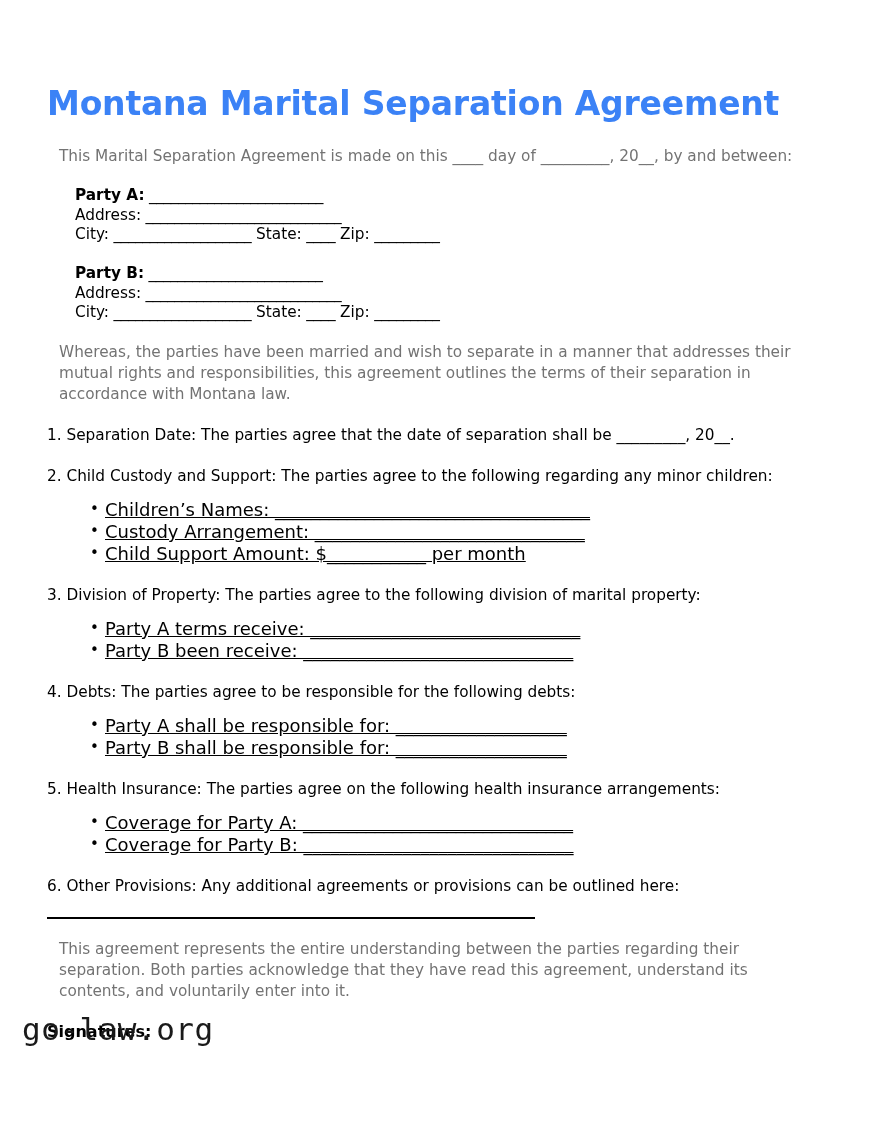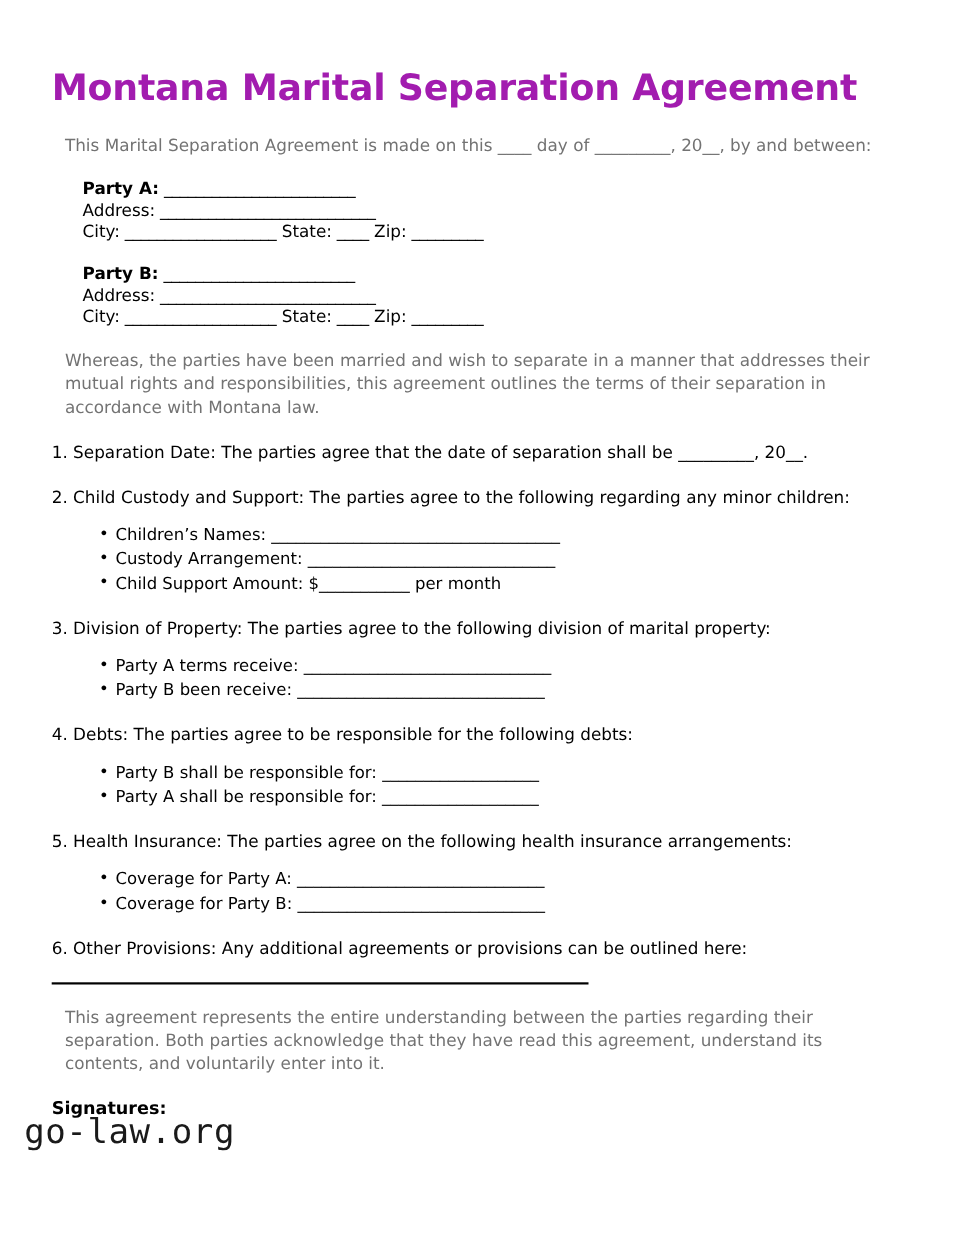--- a/index.html
+++ b/index.html
@@ -21,22 +21,22 @@
     left: 47px;
     top: 0;
     width: 775px;
   }
   .doc-title {
     font-size: 33px;
     font-weight: bold;
     letter-spacing: -0.2px;
     line-height: 1.1;
     margin: 0;
-    padding-top: 62px;
-    color: #a21caf;
+    padding-top: 86px;
+    color: #3b82f6;
   }
   .para {
     font-size: 15.3px;
     line-height: 21px;
     margin: 12px;
     color: #737373;
   }
   .intro {
     margin-top: 24px;
   }
@@ -64,25 +64,26 @@
   }
   .section-title {
     font-weight: normal;
   }
   ul.bullets {
     margin: 12px 0 0 0;
     padding: 0 0 0 43px;
     list-style: none;
   }
   ul.bullets li {
-    font-size: 15px;
+    font-size: 18px;
     line-height: 22px;
     position: relative;
     padding-left: 15px;
     white-space: nowrap;
+    text-decoration: underline;
   }
   ul.bullets li::before {
     content: "\2022";
     position: absolute;
     left: 0;
     top: -1px;
     font-size: 15px;
   }
   .long-rule {
     margin-top: 20px;
@@ -151,22 +152,22 @@
       <span class="section-title">3. Division of Property:</span><span> The parties agree to the following division of marital property:</span>
       <ul class="bullets">
         <li>Party A terms receive: ______________________________</li>
         <li>Party B been receive: ______________________________</li>
       </ul>
     </div>
 
     <div class="section">
       <span class="section-title">4. Debts:</span><span> The parties agree to be responsible for the following debts:</span>
       <ul class="bullets">
+        <li>Party A shall be responsible for: ___________________</li>
         <li>Party B shall be responsible for: ___________________</li>
-        <li>Party A shall be responsible for: ___________________</li>
       </ul>
     </div>
 
     <div class="section">
       <span class="section-title">5. Health Insurance:</span><span> The parties agree on the following health insurance arrangements:</span>
       <ul class="bullets">
         <li>Coverage for Party A: ______________________________</li>
         <li>Coverage for Party B: ______________________________</li>
       </ul>
     </div>

